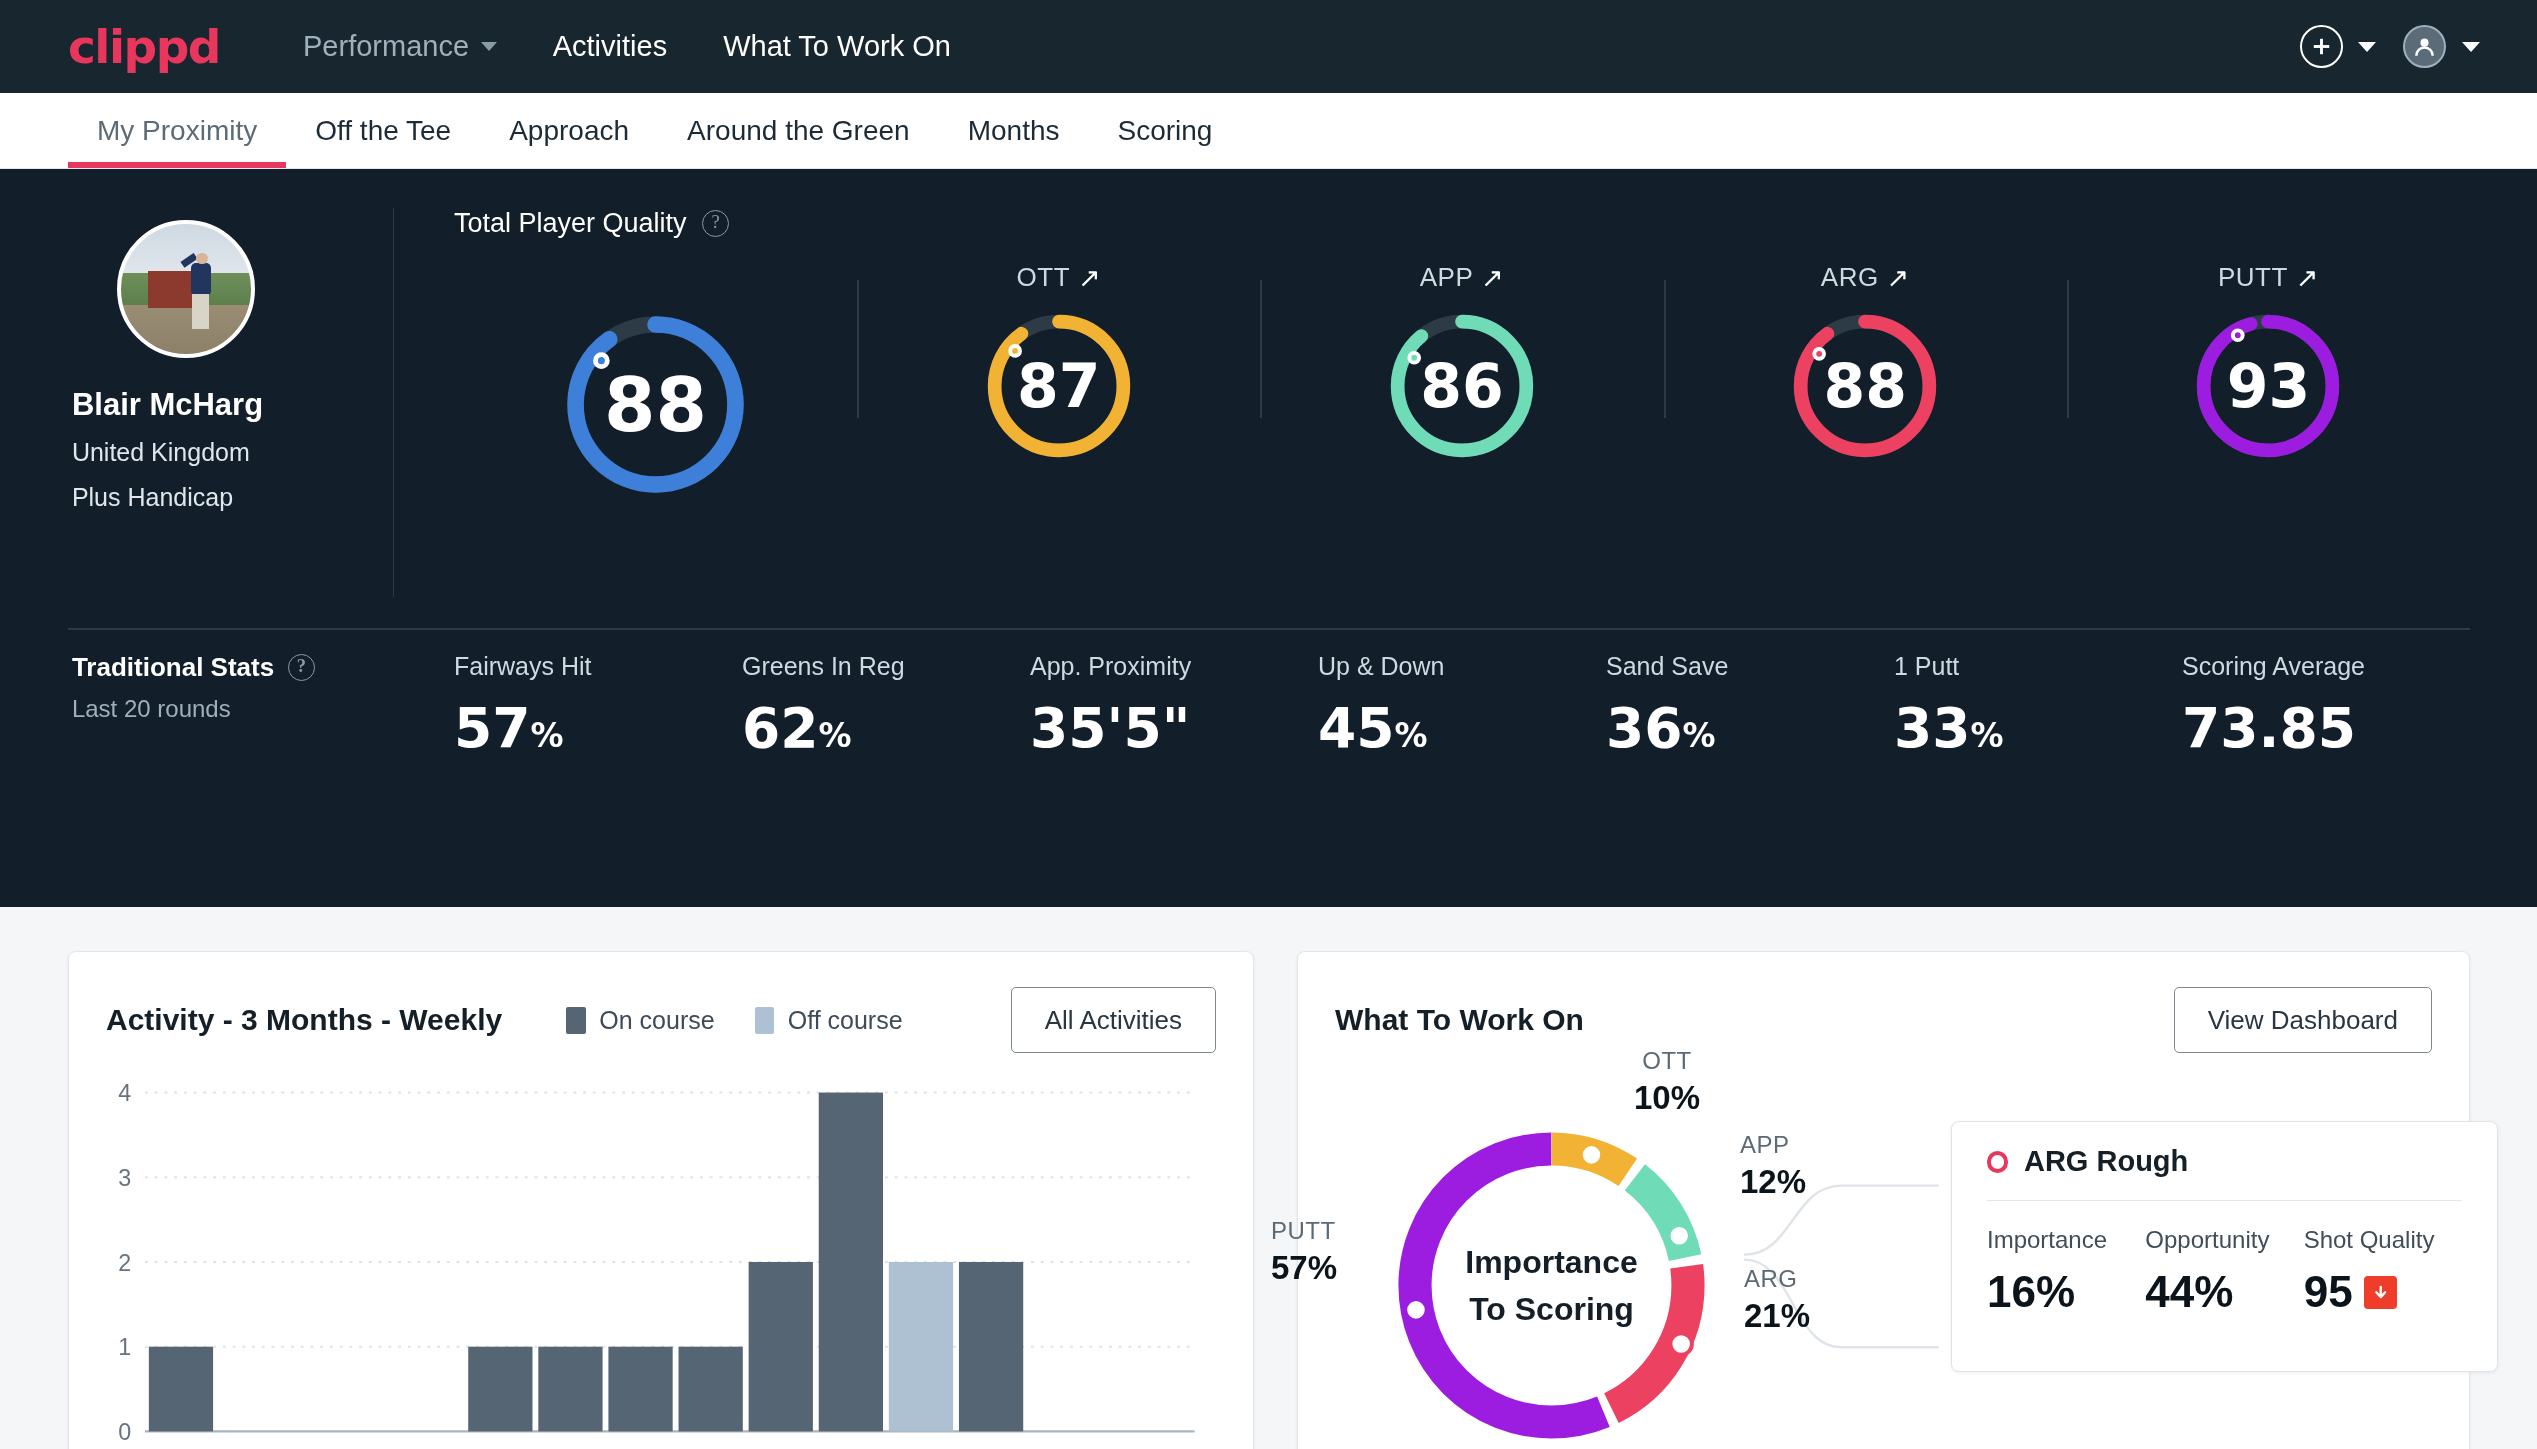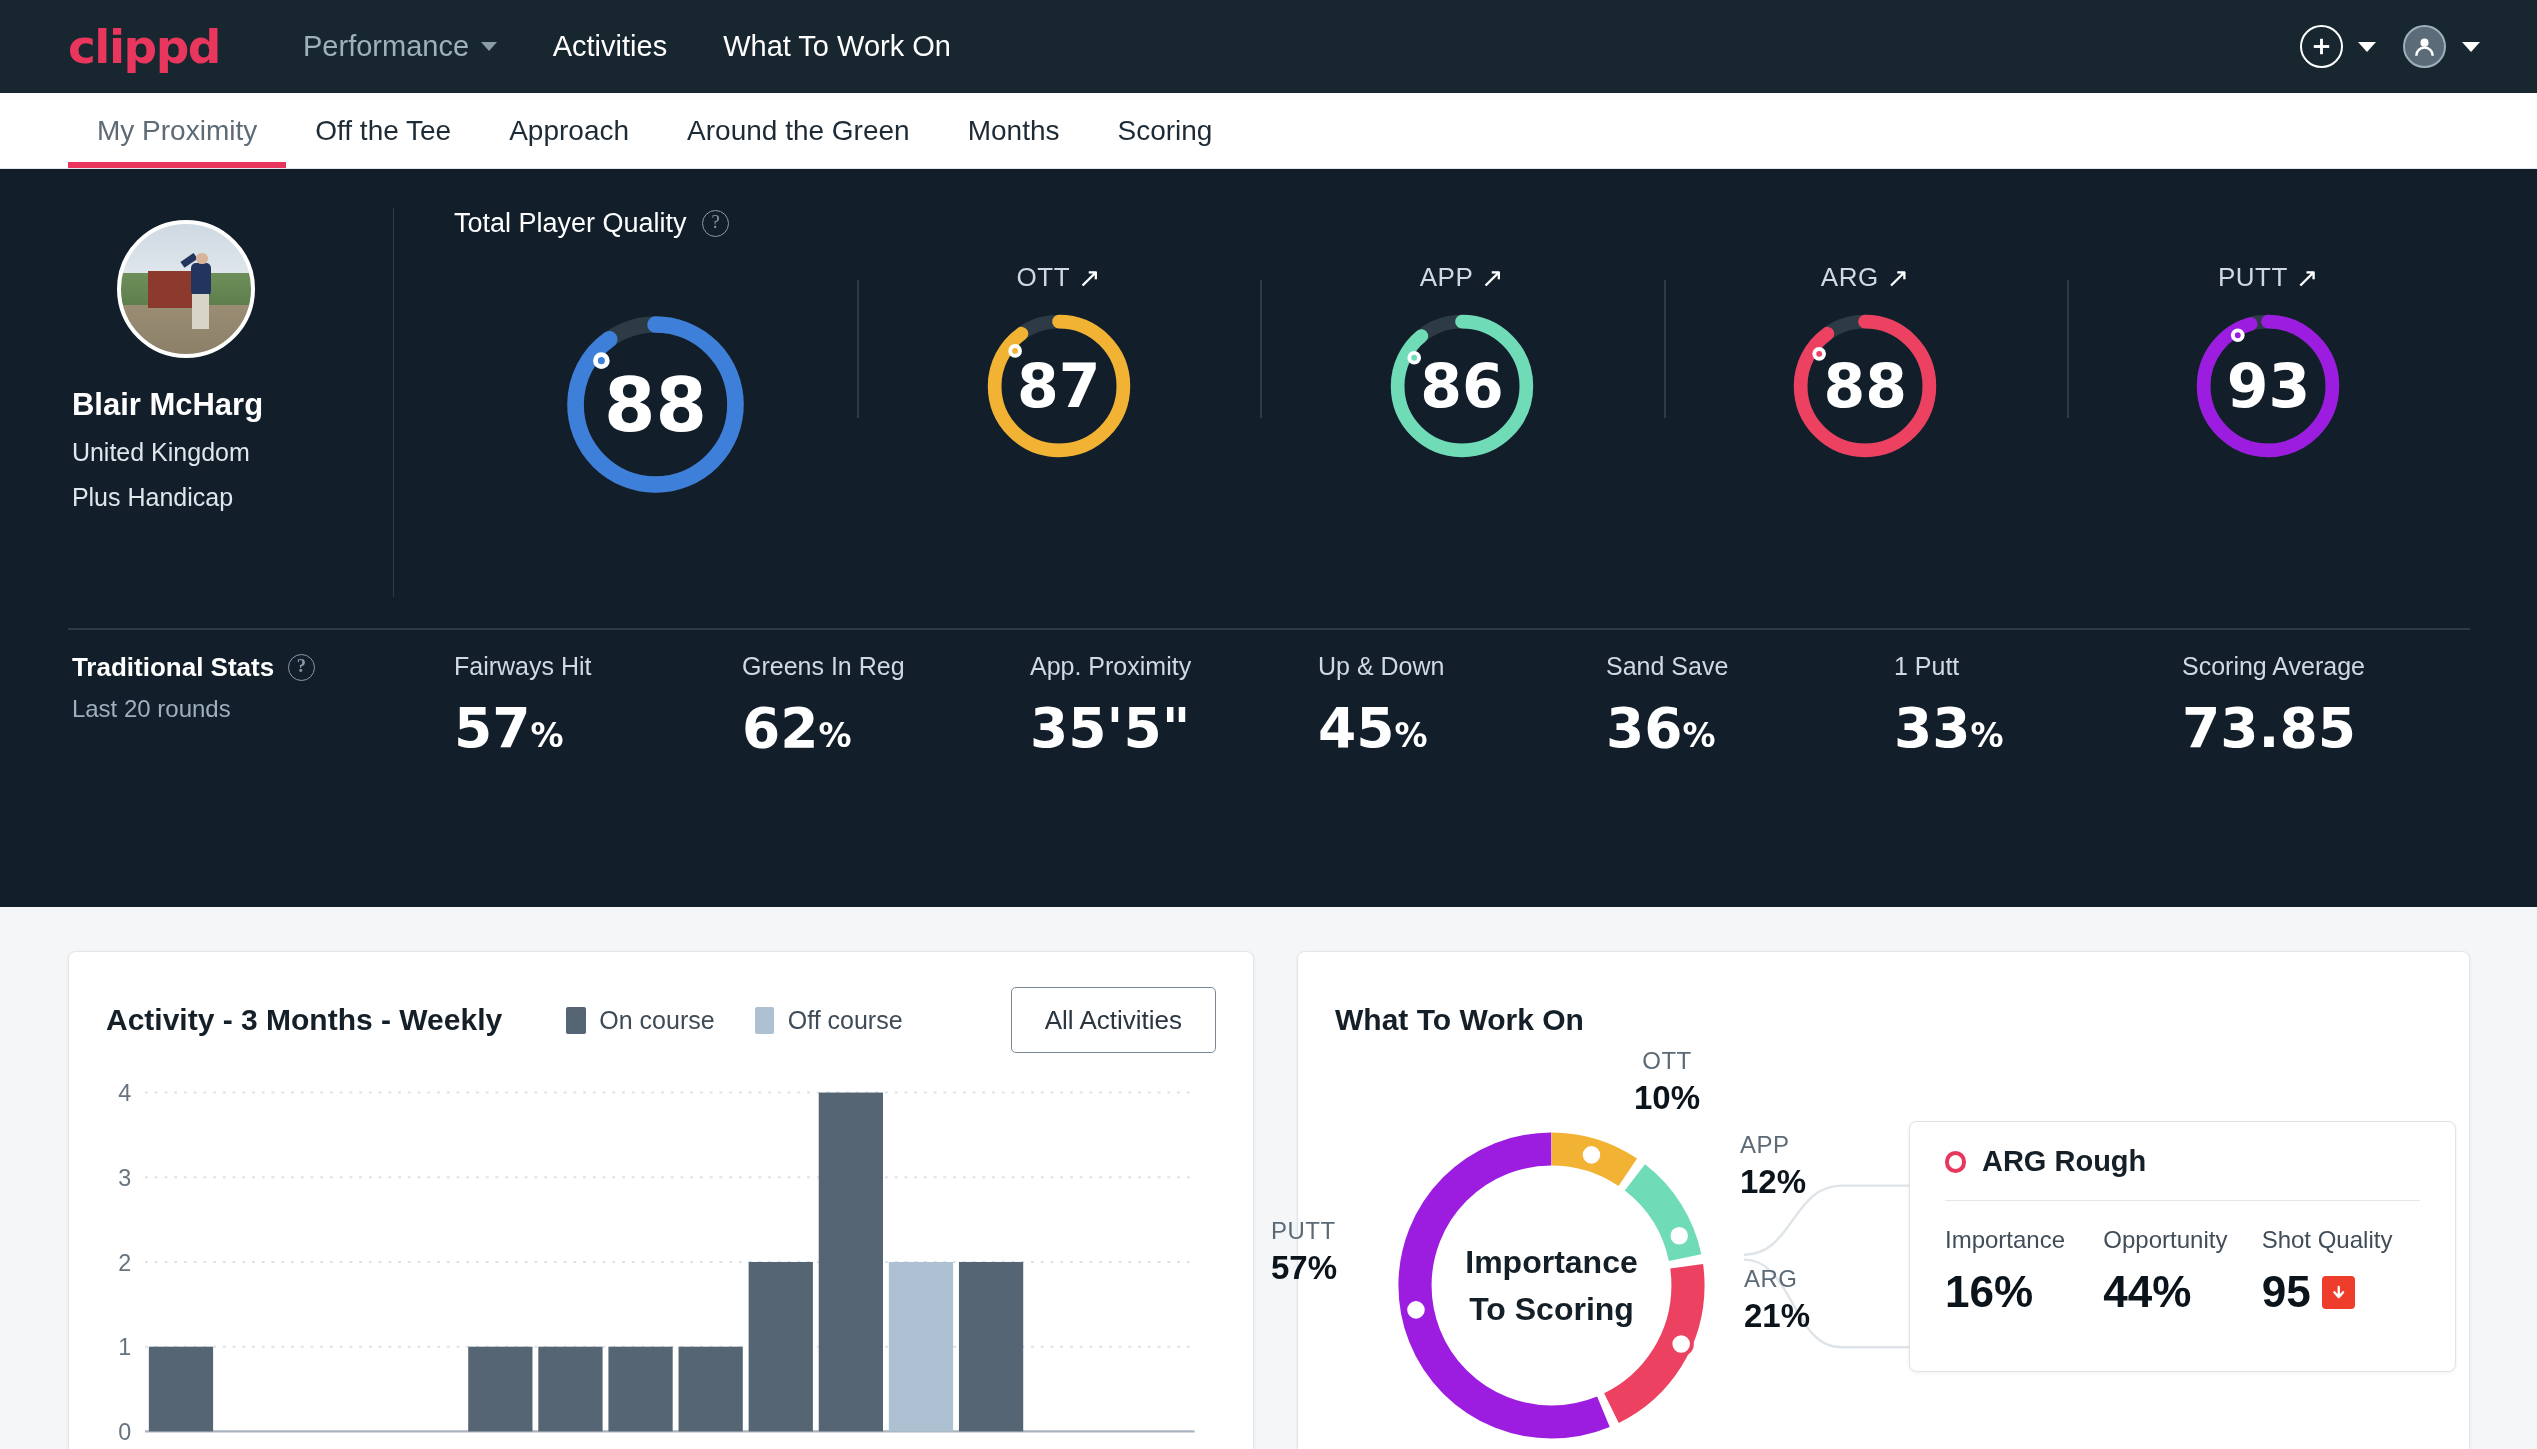--- a/index.html
+++ b/index.html
@@ -258,21 +258,21 @@
     align-items: center; justify-content: center;
     font-size: 32px; font-weight: 700; color: #141f28; line-height: 1.45;
     text-align: center;
   }
   .dlabel { position: absolute; text-align: center; }
   .dlabel .k { font-size: 24px; color: #5c6a75; letter-spacing: 0.5px; }
   .dlabel .v { font-size: 33px; font-weight: 700; color: #0c141b; margin-top: 3.9px; }
 
   .detail-card {
     position: absolute;
-    left: 574px; top: 66px;
+    left: 616px; top: 66px;
     width: 547px; height: 251px;
     background: #ffffff;
     border: 1px solid #dfe4e9;
     border-radius: 7.8px;
     padding: 23.4px 35px;
     box-shadow: 0 1px 3.9px rgba(16,32,48,.07);
   }
   .detail-head { display: flex; align-items: center; gap: 15.6px; }
   .ring-dot {
     width: 21.4px; height: 21.4px; border-radius: 50%;
@@ -547,20 +547,21 @@
         <text x="44" y="412" font-size="24" fill="#68737d" font-family="Liberation Sans, sans-serif">7 Feb</text>
         <text x="570" y="412" font-size="24" fill="#68737d" text-anchor="middle" font-family="Liberation Sans, sans-serif">28 Mar</text>
         <text x="1118" y="412" font-size="24" fill="#68737d" text-anchor="end" font-family="Liberation Sans, sans-serif">9 May</text>
       </svg>
     </div>
   </div>
 
   <div class="card card-right">
     <div class="card-head">
       <div class="card-title">What To Work On</div>
+      <button class="btn-outline">View Dashboard</button>
     </div>
 
     <div class="wtwo-body">
 
       <svg style="position:absolute;left:0;top:0" width="1149" height="458" viewBox="0 0 1180 470">
         <path d="M420 205 C 470 205, 470 134, 520 134 L 620 134" fill="none" stroke="#dfe4e9" stroke-width="2.5"></path>
         <path d="M420 210 C 470 210, 470 300, 520 300 L 620 300" fill="none" stroke="#dfe4e9" stroke-width="2.5"></path>
       </svg>
 
       <div class="donut-holder">

